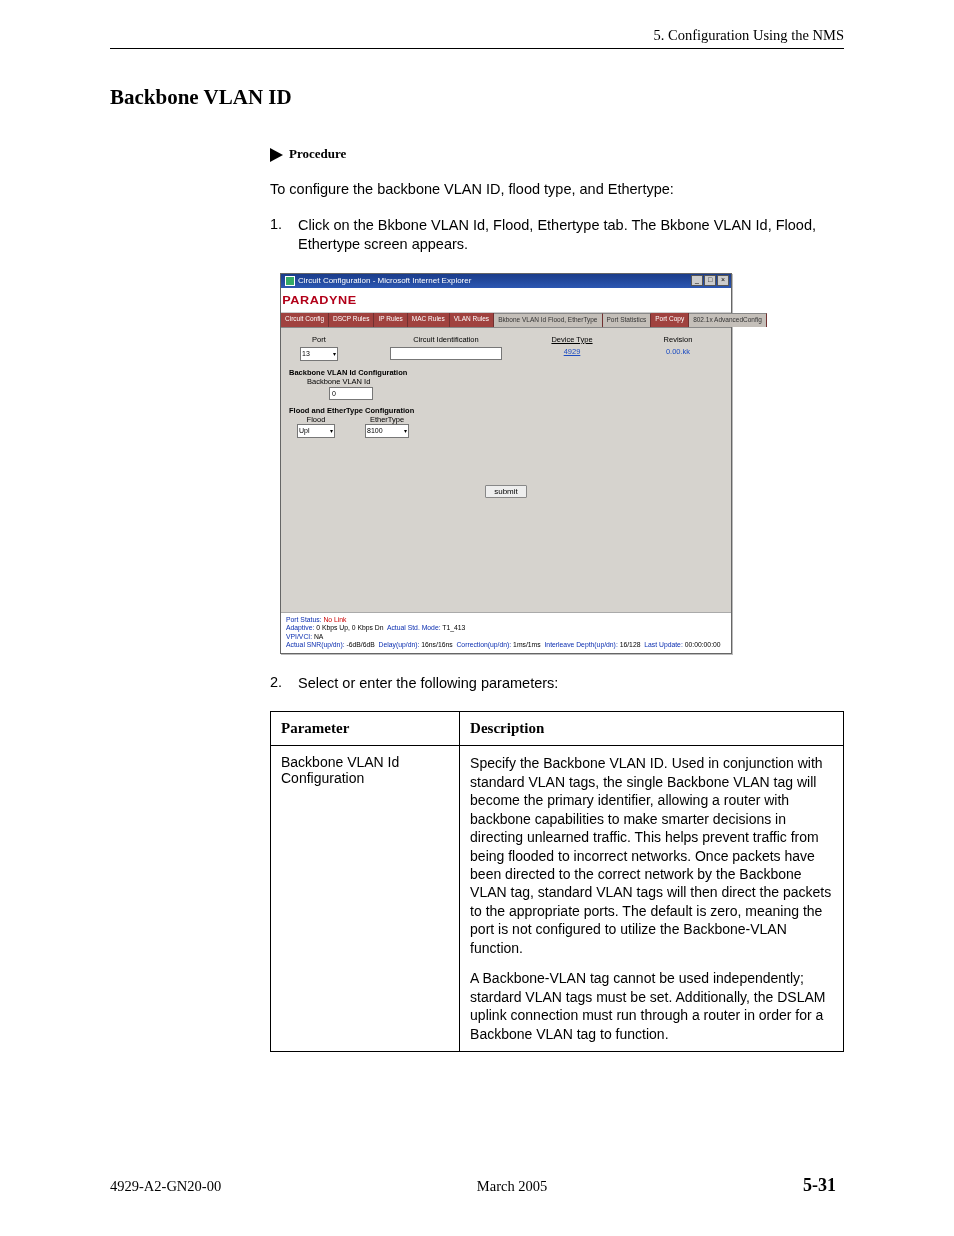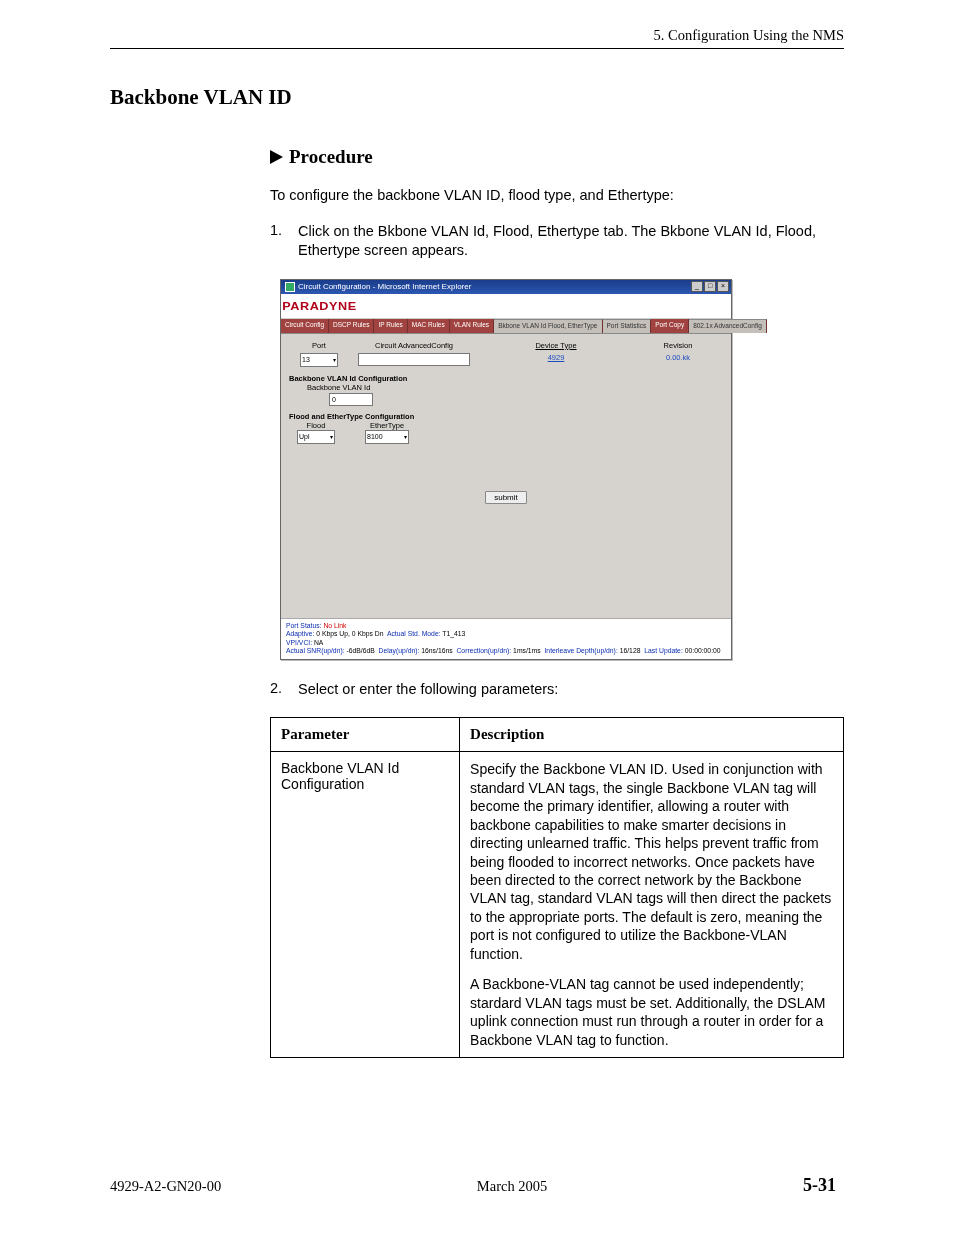--- a/index.html
+++ b/index.html
@@ -30,23 +30,23 @@
   .section-title {
     font-weight: bold;
     font-size: 21px;
     margin-bottom: 36px;
   }
   .procedure {
     margin-left: 160px;
   }
   .procedure-head {
     font-weight: bold;
-    font-size: 19px;
+    font-size: 13px;
     display: flex;
-    align-items: center;
+    align-items: flex-end;
     gap: 6px;
     margin-bottom: 18px;
   }
   .tri {
     display: inline-block;
     width: 0; height: 0;
     border-top: 7px solid transparent;
     border-bottom: 7px solid transparent;
     border-left: 13px solid #000;
   }
@@ -84,21 +84,21 @@
   .win-btn { width:10px; height:9px; background:#ccc; border:1px solid #555; color:#000; font-size:7px; line-height:7px; text-align:center; }
   .brand { height: 20px; padding: 2px 6px; background: #fff; border-bottom:1px solid #ccc; display:flex; align-items:center; }
   .brand span { color:#b20019; font-weight:bold; font-size:11px; font-family: Arial, sans-serif; transform: scaleX(1.15); letter-spacing: 0.5px;}
   .tabs { display:flex; background:#ddd; border-bottom:1px solid #888; height:14px; }
   .tab {
     background:#a0423f; color:#fff; padding:1px 4px; border-right:1px solid #703030;
     font-size:6.5px; line-height:1; display:flex; align-items:center; white-space:nowrap;
   }
   .tab.active { background:#c4bfb9; color:#333; border-top:1px solid #888;}
   .config-area { background:#d6d3ce; padding:4px 8px 4px 8px; min-height: 260px; position:relative; }
-  .row { display:flex; margin: 3px 0; }
+  .row { display:flex; margin: 3px 0; gap: 32px; }
   .hdr-cell { text-align:center; font-size:7.5px; }
   .hdr1 { width: 60px; }
   .hdr2 { width: 130px; }
   .hdr3 { flex:1;text-decoration:underline; }
   .hdr4 { width: 90px; }
   .val-cell { text-align:center; font-size:7.5px; }
   .select-sm { font-size:7px; width:34px; height:12px; border:1px solid #777; background:#fff; display:inline-flex; align-items:center; justify-content:space-between; padding:0 1px;}
   .select-sm .arrow { font-size:6px; }
   .input-sm { border:1px solid #777; background:#fff; height:11px; width:110px; display:inline-block;}
   .input-vlan { border:1px solid #777; background:#fff; width:40px; height:11px; display:inline-block; padding-left:2px; font-size:7px; line-height:11px;}
@@ -181,21 +181,21 @@
         <div class="tab">MAC Rules</div>
         <div class="tab">VLAN Rules</div>
         <div class="tab active">Bkbone VLAN Id  Flood, EtherType</div>
         <div class="tab active">Port Statistics</div>
         <div class="tab">Port Copy</div>
         <div class="tab active">802.1x  AdvancedConfig</div>
       </div>
       <div class="config-area">
         <div class="row">
           <div class="hdr-cell hdr1">Port</div>
-          <div class="hdr-cell hdr2">Circuit AdvancedConfig</div>
+          <div class="hdr-cell hdr2">Circuit Identification</div>
           <div class="hdr-cell hdr3">Device Type</div>
           <div class="hdr-cell hdr4">Revision</div>
         </div>
         <div class="row">
           <div class="val-cell hdr1">
             <span class="select-sm">
                 <span>13</span>
                 <span class="arrow">▾</span>
               </span>
           </div>

